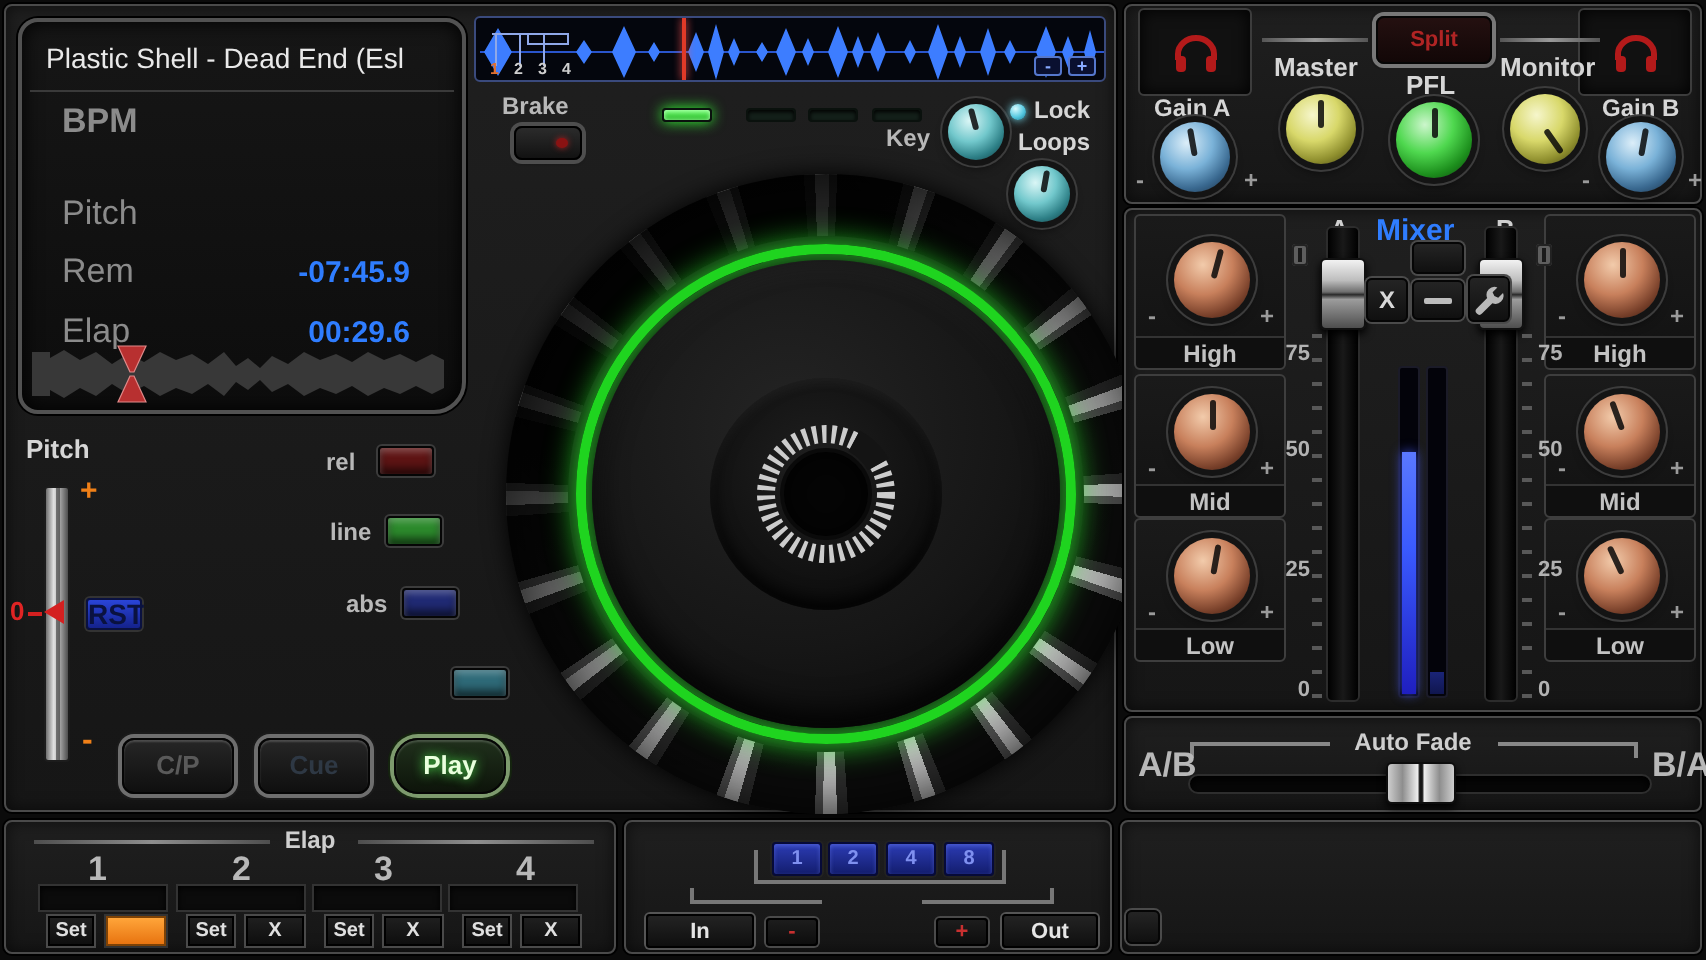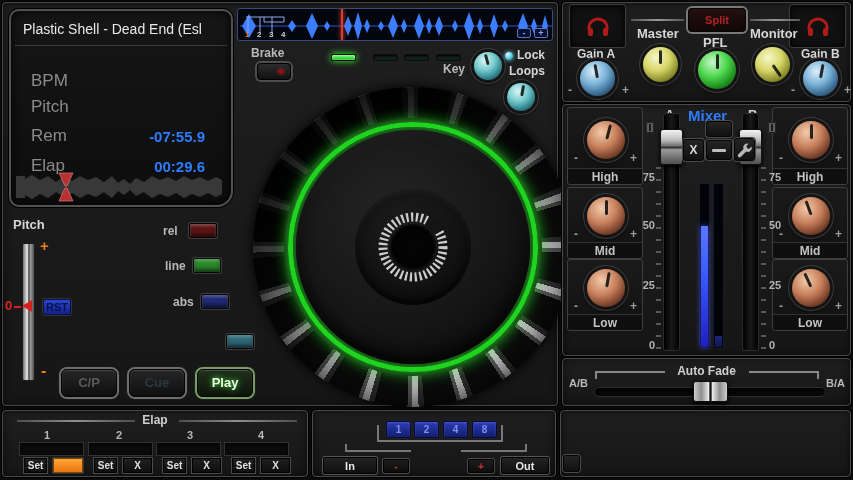--- a/index.html
+++ b/index.html
@@ -1,21 +1,21 @@
 <!DOCTYPE html>
 <html><head>
 <meta charset="utf-8">
 <style>
   html,body{margin:0;padding:0;background:#060606;}
   *{box-sizing:border-box;font-family:"Liberation Sans","DejaVu Sans",sans-serif;}
   .app{position:relative;width:853px;height:480px;background:#0b0b0b;overflow:hidden;}
   .abs{position:absolute;}
   .panel{position:absolute;background:linear-gradient(#1f1f1f,#161616);border:1px solid #4a4a4a;
          border-radius:4px;box-shadow:0 0 0 1px #000, inset 0 0 8px rgba(0,0,0,.6);}
-  .lbl{position:absolute;color:#b8b8b8;font-weight:bold;font-size:11px;line-height:12px;}
+  .lbl{position:absolute;color:#b8b8b8;font-weight:bold;font-size:17px;line-height:12px;}
   .white{color:#d6d6d6;}
   
   .display{position:absolute;background:linear-gradient(#161616,#0d0d0d);border:2px solid #525252;
            border-radius:10px 10px 16px 10px;box-shadow:0 0 0 1px #000, inset 0 0 10px #000;}
   .trk-title{position:absolute;left:12px;top:10px;right:6px;color:#e9e9e9;font-size:14px;white-space:nowrap;overflow:hidden;}
   .trk-sep{position:absolute;left:4px;right:4px;top:34px;height:1px;background:#3a3a3a;}
   .inf-label{position:absolute;left:20px;color:#8b8b8b;font-size:17px;}
   .inf-value{position:absolute;right:26px;width:110px;text-align:right;color:#2f7dff;font-weight:bold;font-size:15px;}
   
   .wavestrip{position:absolute;background:#04060d;border:1px solid #3a4a7d;border-radius:3px;overflow:hidden;}
@@ -55,21 +55,21 @@
   .jog-hub{position:absolute;border-radius:50%;background:radial-gradient(circle at 45% 38%,#1f1f1f,#0d0d0d 75%);
     box-shadow:inset 0 2px 6px rgba(255,255,255,.07), inset 0 -4px 9px #000;}
   .jog-hole{position:absolute;border-radius:50%;background:#040404;border:2px solid #0a0a0a;box-shadow:inset 0 0 9px #000;}
   
   .ptrack{position:absolute;width:13px;background:linear-gradient(90deg,#6e6e6e,#e2e2e2 35%,#a8a8a8 62%,#4e4e4e);
           border:1px solid #1c1c1c;border-radius:2px;}
   .ptrack::after{content:'';position:absolute;left:5px;top:0;bottom:0;width:2px;background:rgba(40,40,40,.55);}
   .orange{color:#f08018;}
   .red{color:#e02424;}
   .rstbtn{position:absolute;background:linear-gradient(#2a45d8,#14228c);border:1px solid #0a1140;border-radius:2px;
-          color:#0a1240;font-weight:bold;font-size:11px;text-align:center;line-height:14px;box-shadow:0 0 0 1px #333;}
+          color:#0a1240;font-weight:bold;font-size:14px;text-align:center;line-height:14px;box-shadow:0 0 0 1px #333;}
   .tri-left{width:0;height:0;border-top:6px solid transparent;border-bottom:6px solid transparent;border-right:10px solid #d42020;position:absolute;}
   
   .modebtn{position:absolute;width:28px;height:15px;border-radius:2px;border:1px solid #050505;box-shadow:0 0 0 1px #3c3c3c, inset 0 2px 3px rgba(255,255,255,.25), inset 0 -3px 4px rgba(0,0,0,.6);}
   .m-red{background:#5e1414;} .m-green{background:#2c8a2c;} .m-blue{background:#202a74;} .m-teal{background:#2e6a78;}
   
   .tbtn{position:absolute;width:56px;height:28px;border-radius:6px;background:linear-gradient(#262626,#0f0f0f);
         border:1px solid #050505;box-shadow:0 0 0 2px #6e6e6e,0 0 0 3px #1a1a1a,inset 0 1px 1px rgba(255,255,255,.18);
         font-weight:bold;font-size:13px;text-align:center;line-height:26px;color:#5a5a5a;}
   .tbtn.play{box-shadow:0 0 0 2px #7d9a6d,0 0 0 3px #15240f,inset 0 1px 1px rgba(255,255,255,.18);
         background:linear-gradient(#20301c,#0d140a);color:#e9ffdd;text-shadow:0 0 6px #5f5;}
@@ -125,24 +125,24 @@
 <body>
 
 <div class="app">
 
   <div class="panel" style="left:2px;top:2px;width:556px;height:404px;">
 
     <div class="display" style="left:6px;top:6px;width:224px;height:198px;">
       <div class="trk-title">Plastic Shell - Dead End (Esl</div>
       <div class="trk-sep"></div>
 
-      <div class="inf-label" style="top:60px;">BPM</div>
+      <div class="inf-label" style="top:40px;font-weight:bold;">BPM</div>
       <div class="inf-label" style="top:86px;">Pitch</div>
       <div class="inf-label" style="top:115px;">Rem</div>
-      <div class="inf-value" style="top:117px;">-07:55.9</div>
+      <div class="inf-value" style="top:117px;">-07:45.9</div>
       <div class="inf-label" style="top:145px;">Elap</div>
       <div class="inf-value" style="top:147px;">00:29.6</div>
 
       <svg class="abs" style="left:5px;top:160px;" width="210" height="32" viewBox="0 0 210 32">
         <path fill="#383838" d="M0 16 L0 5 L9 5 L9 8 L16 4 L24 9 L32 5 L40 11 L48 6 L56 10 L64 5 L72 9 L80 6 L88 11 L96 5 L102 12 L108 8 L114 13 L120 7 L128 11 L136 5 L144 9 L152 6 L160 10 L168 5 L176 9 L184 6 L192 10 L200 6 L206 9 L206 23 L200 26 L192 22 L184 26 L176 23 L168 27 L160 22 L152 26 L144 23 L136 27 L128 21 L120 25 L114 19 L108 24 L102 20 L96 27 L88 21 L80 26 L72 23 L64 27 L56 22 L48 26 L40 21 L32 27 L24 23 L16 28 L9 24 L9 27 L0 27 Z"></path>
         <polygon points="43,2 57,2 51,15 49,15" fill="#b83030" stroke="#e08a8a" stroke-width="0.6"></polygon>
         <polygon points="43,30 57,30 51,17 49,17" fill="#b83030" stroke="#e08a8a" stroke-width="0.6"></polygon>
       </svg>
     </div>
 
@@ -214,21 +214,21 @@
     <div class="lbl" style="left:160px;top:222px;font-size:12px;">rel</div>
     <div class="modebtn m-red" style="left:186px;top:220px;"></div>
     <div class="lbl" style="left:162px;top:257px;font-size:12px;">line</div>
     <div class="modebtn m-green" style="left:190px;top:255px;"></div>
     <div class="lbl" style="left:170px;top:293px;font-size:12px;">abs</div>
     <div class="modebtn m-blue" style="left:198px;top:291px;"></div>
     <div class="modebtn m-teal" style="left:223px;top:331px;"></div>
 
     <div class="tbtn" style="left:58px;top:366px;">C/P</div>
     <div class="tbtn cue" style="left:126px;top:366px;">Cue</div>
-    <div class="tbtn play" style="left:194px;top:366px;">Play</div>
+    <div class="tbtn play" style="left:194px;top:366px;border-radius:12px;">Play</div>
   </div>
 
   <div class="panel" style="left:562px;top:2px;width:289px;height:100px;">
     <div class="hpbox" style="left:6px;top:1px;width:57px;height:44px;">
       <svg class="abs" style="left:16px;top:11px;" width="24" height="22" viewBox="0 0 24 22">
         <path d="M3 14 v-3 a9 8 0 0 1 18 0 v3" fill="none" stroke="#b31a1a" stroke-width="3"></path>
         <rect x="2" y="12" width="5" height="8" rx="2" fill="#b31a1a"></rect>
         <rect x="17" y="12" width="5" height="8" rx="2" fill="#b31a1a"></rect>
       </svg>
     </div>

